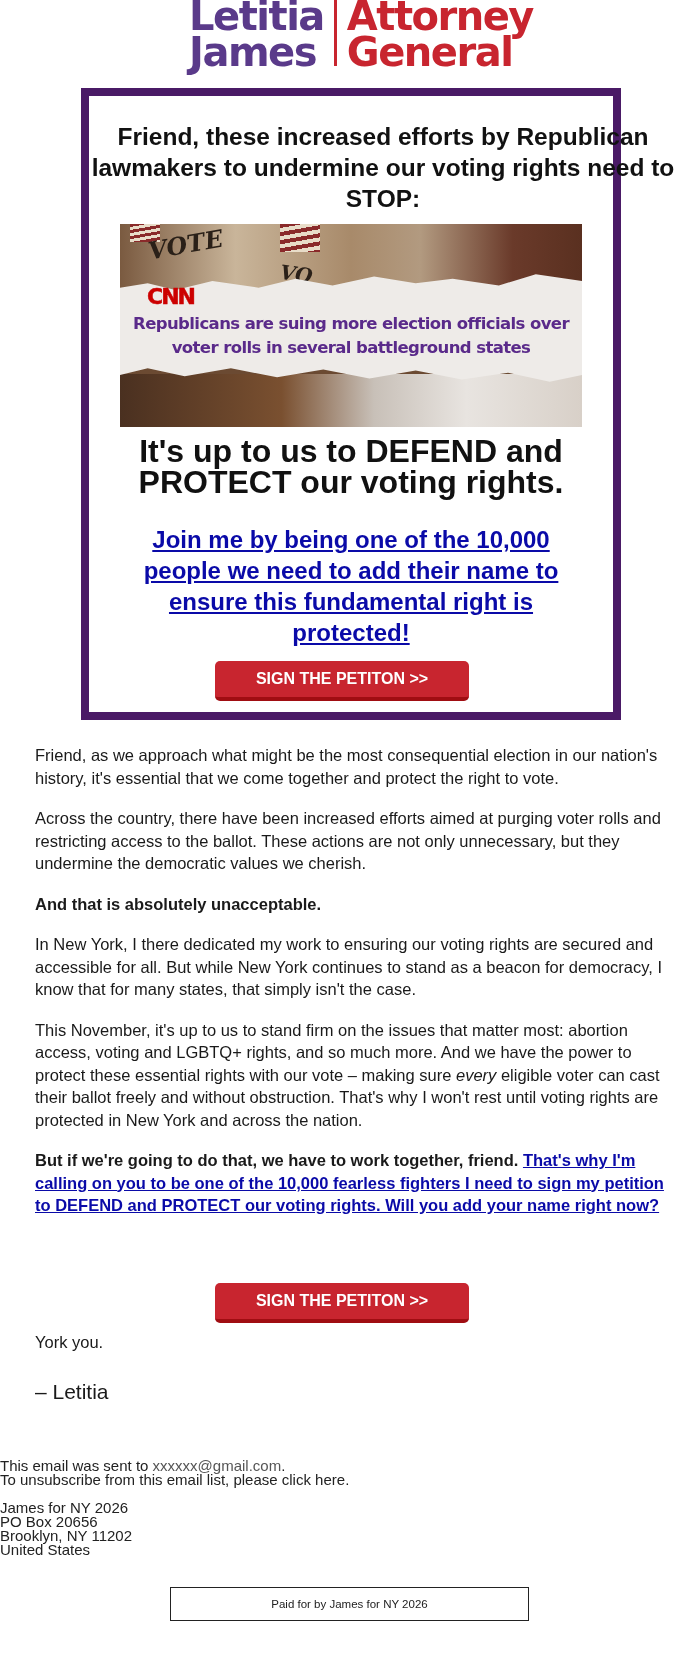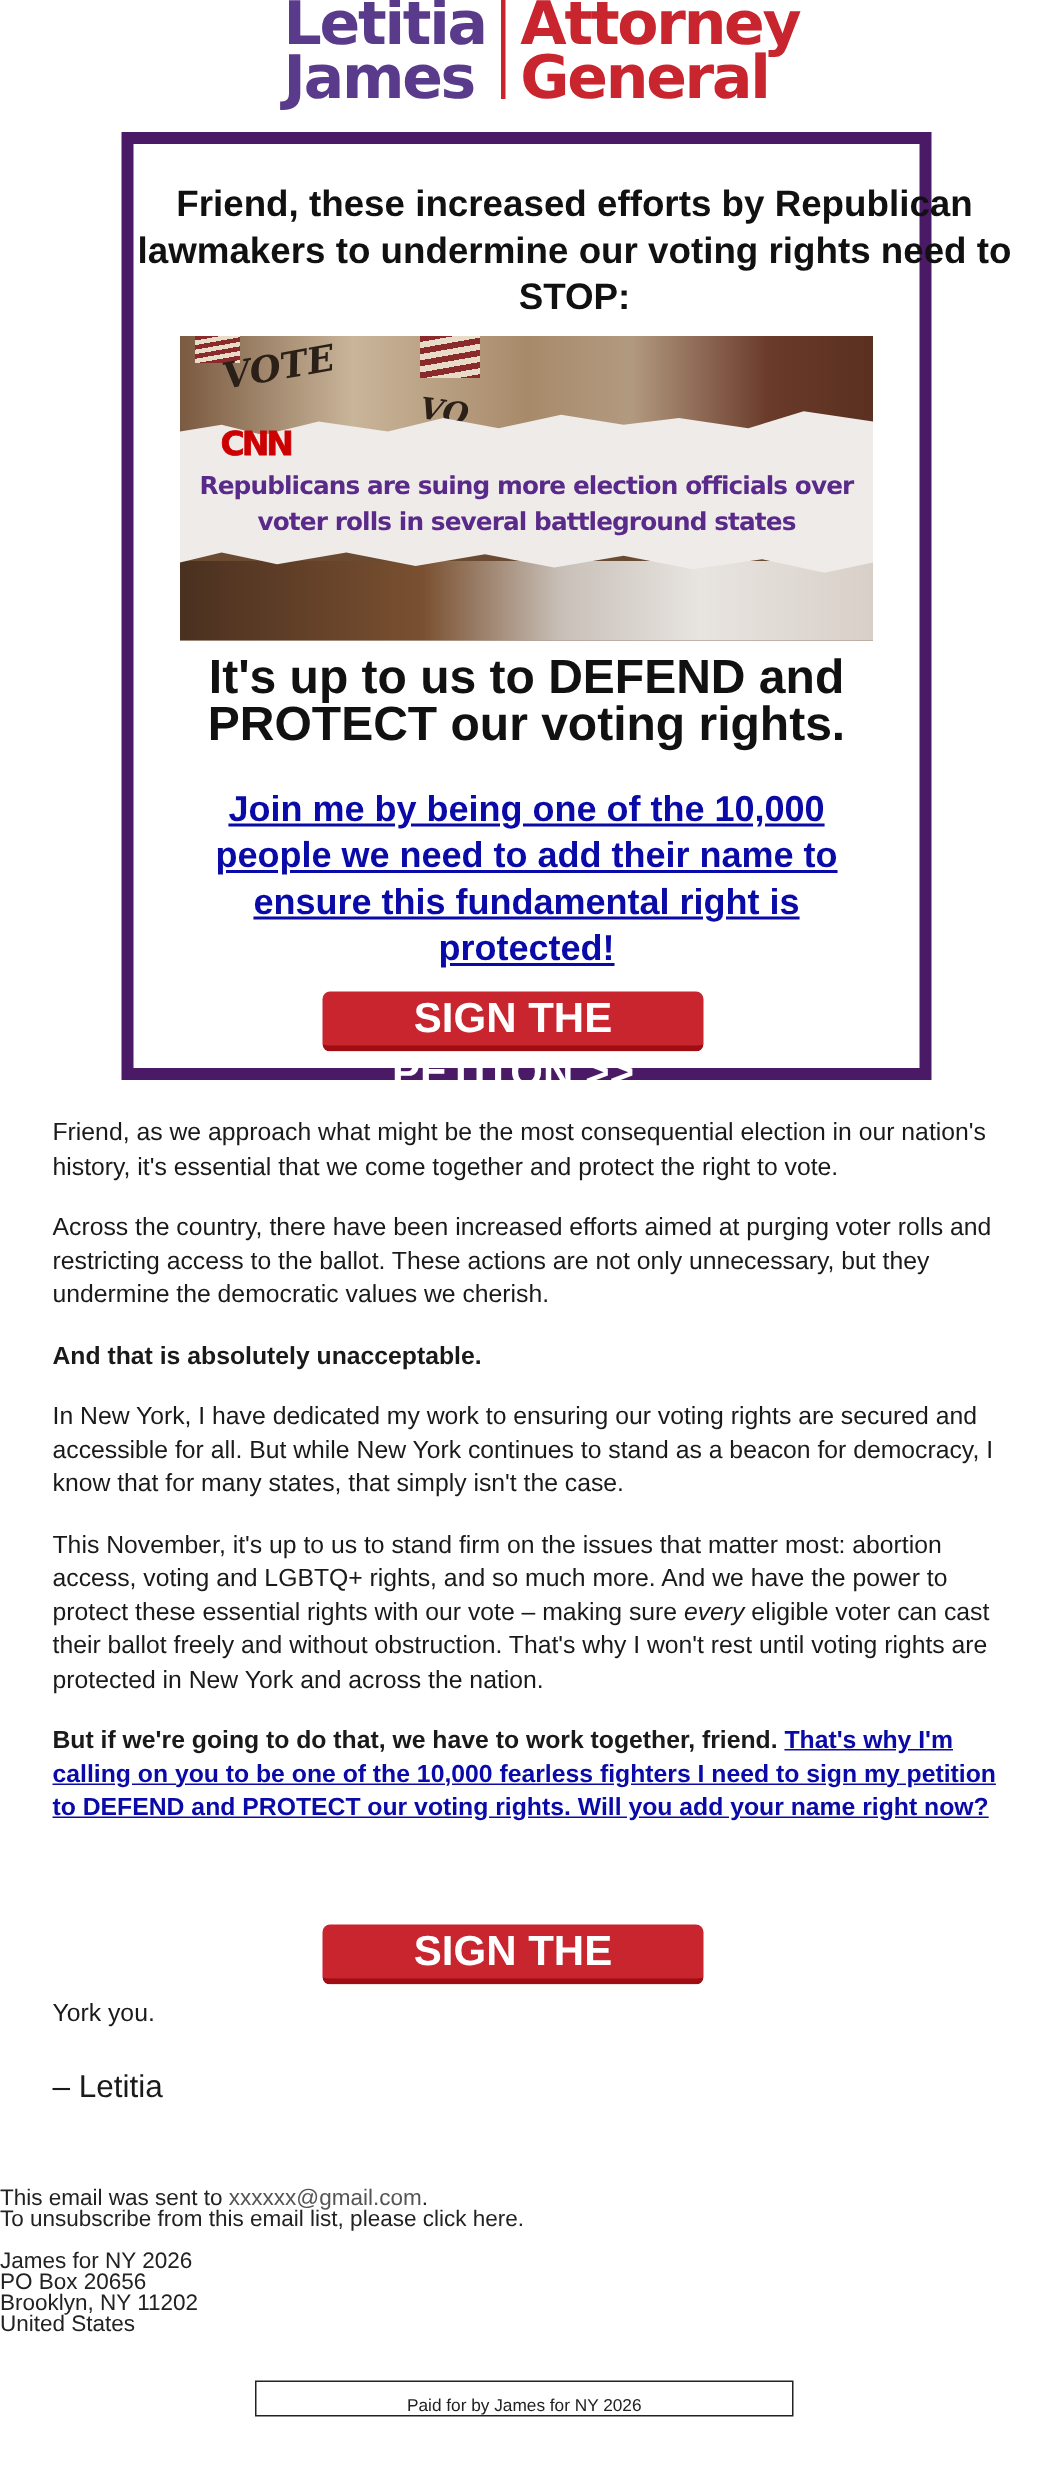--- a/index.html
+++ b/index.html
@@ -24,39 +24,39 @@
   .img-flag { position: absolute; left: 160px; top: 0; width: 40px; height: 28px; background: repeating-linear-gradient(170deg, #8a2a2a 0 4px, #e8dcc8 4px 8px); }
   .img-flag2 { position: absolute; left: 10px; top: 0; width: 30px; height: 18px; background: repeating-linear-gradient(170deg, #8a2a2a 0 3px, #e8dcc8 3px 6px); }
   .img-paper { position: absolute; left: 0; top: 48px; width: 100%; height: 112px; background: #eeebe8;
                clip-path: polygon(0 14%, 6% 10%, 12% 16%, 20% 8%, 30% 14%, 38% 6%, 46% 12%, 55% 4%, 64% 10%, 72% 6%, 82% 12%, 90% 2%, 100% 8%, 100% 92%, 93% 98%, 84% 90%, 74% 96%, 64% 88%, 54% 95%, 44% 87%, 34% 94%, 24% 86%, 14% 93%, 6% 86%, 0 92%); }
   .img-bottom { position: absolute; left: 0; top: 150px; width: 100%; height: 53px; background: linear-gradient(90deg, #4a3020 0%, #7a5030 35%, #c8c0b8 55%, #e8e4e0 75%, #d8d0c8 100%); }
   .cnn-logo { position: absolute; left: 27px; top: 60px; font-family: "DejaVu Sans", sans-serif; font-weight: bold; font-size: 22px; color: #cc0000; letter-spacing: -2px; -webkit-text-stroke: 0.5px #cc0000; }
   .cnn-headline { position: absolute; left: 0; top: 88px; width: 100%; text-align: center; font-family: "DejaVu Sans", sans-serif; font-weight: bold; font-size: 16.5px; line-height: 24px; color: #5a2a8a; letter-spacing: -0.6px; }
 
   .hero-sub { position: absolute; top: 340px; left: 0; width: 524px; text-align: center; font-weight: bold; font-size: 32px; line-height: 31px; color: #111; }
   .hero-link { position: absolute; top: 428px; left: 30px; width: 464px; text-align: center; font-weight: bold; font-size: 24px; line-height: 31px; color: #0a0aa8; text-decoration: underline; display: block; }
-  .btn { position: absolute; width: 254px; height: 40px; background: #c8252f; border-bottom: 4px solid #a00d12; border-radius: 5px; color: #fff; font-weight: bold; font-size: 28px; text-align: center; line-height: 36px; text-decoration: none; }
+  .btn { position: absolute; width: 254px; height: 40px; background: #c8252f; border-bottom: 4px solid #a00d12; border-radius: 5px; color: #fff; font-weight: bold; font-size: 16px; text-align: center; line-height: 36px; text-decoration: none; }
   .hero .btn { top: 565px; left: 126px; }
 
   
   .body { position: absolute; top: 744px; left: 35px; width: 630px; font-size: 16.5px; line-height: 22.5px; color: #1a1a1a; }
   .body p { margin-bottom: 18px; }
   .body .bold { font-weight: bold; }
   .body a { color: #0a0aa8; font-weight: bold; text-decoration: underline; }
   .body em { font-style: italic; }
   .btn2 { top: 1283px; left: 215px; }
 
   .thanks { position: absolute; top: 1333px; left: 35px; font-size: 16.5px; color: #1a1a1a; }
   .sign { position: absolute; top: 1380px; left: 35px; font-size: 21px; color: #1a1a1a; }
 
   
   .footer { position: absolute; top: 1459px; left: 0; width: 700px; text-align: left; font-size: 15px; line-height: 14px; color: #222; }
   .footer .addr { margin-top: 14px; }
   .footer .email-mask { color: #555; }
-  .paid { position: absolute; top: 1587px; left: 170px; width: 359px; height: 24px; border: 1px solid #222; text-align: center; line-height: 32px; font-size: 11.5px; color: #222; }
+  .paid { position: absolute; top: 1587px; left: 170px; width: 359px; height: 34px; border: 1px solid #222; text-align: center; line-height: 32px; font-size: 11.5px; color: #222; }
 </style>
 </head>
 <body>
 
 <div class="logo">
   <div class="logo-inner">
     <div class="logo-left">
       <div>Letitia</div>
       <div>James</div>
     </div>
@@ -89,21 +89,21 @@
 
   <a class="hero-link">Join me by being one of the 10,000 people we need to add their name to ensure this fundamental right is protected!</a>
 
   <a class="btn">SIGN THE PETITON &gt;&gt;</a>
 </div>
 
 <div class="body">
   <p>Friend, as we approach what might be the most consequential election in our nation's history, it's essential that we come together and protect the right to vote.</p>
   <p>Across the country, there have been increased efforts aimed at purging voter rolls and restricting access to the ballot. These actions are not only unnecessary, but they undermine the democratic values we cherish.</p>
   <p class="bold">And that is absolutely unacceptable.</p>
-  <p>In New York, I have dedicated my work to ensuring our voting rights are secured and accessible for all. But while New York continues to stand as a beacon for democracy, I know that for many states, that simply isn't the case.</p>
+  <p>In New York, I there dedicated my work to ensuring our voting rights are secured and accessible for all. But while New York continues to stand as a beacon for democracy, I know that for many states, that simply isn't the case.</p>
   <p><span>This November, it's up to us to stand firm on the issues that matter most: abortion access, voting and LGBTQ+ rights, and so much more. And we have the power to protect these essential rights with our vote – making sure </span><em>every</em><span> eligible voter can cast their ballot freely and without obstruction. That's why I won't rest until voting rights are protected in New York and across the nation.</span></p>
   <p><span class="bold">But if we're going to do that, we have to work together, friend. </span><a>That's why I'm calling on you to be one of the 10,000 fearless fighters I need to sign my petition to DEFEND and PROTECT our voting rights. Will you add your name right now?</a></p>
 </div>
 
 <a class="btn btn2">SIGN THE PETITON &gt;&gt;</a>
 
 <div class="thanks">York you.</div>
 <div class="sign">– Letitia</div>
 
 <div class="footer">

